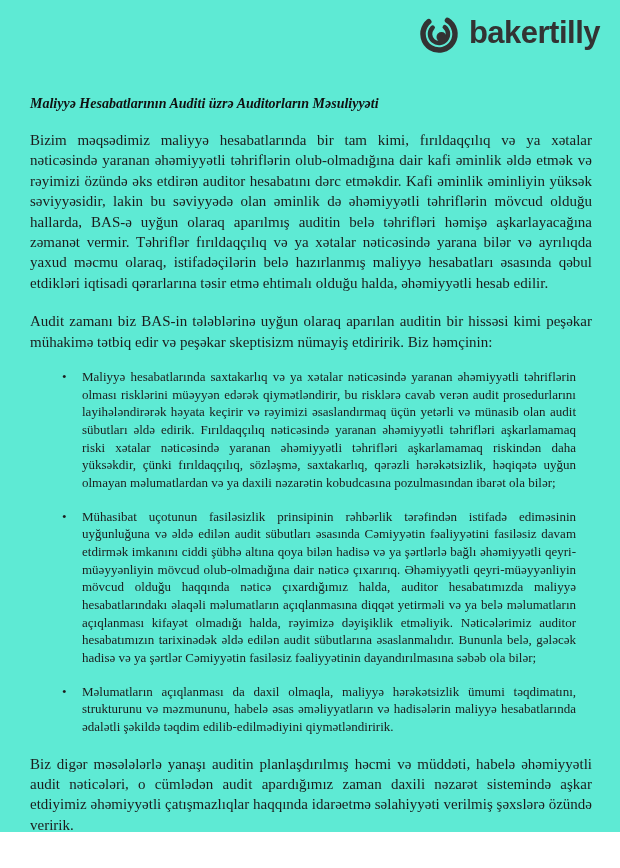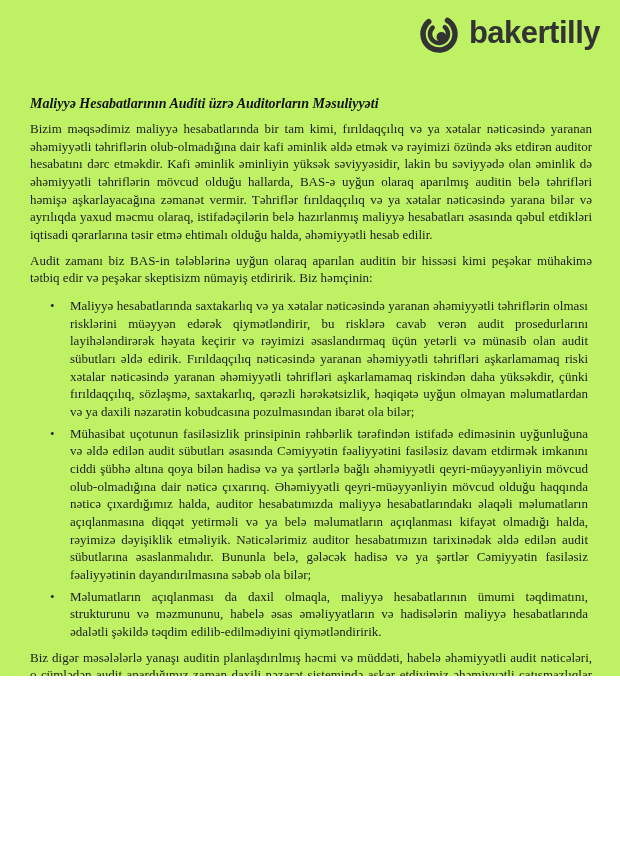--- a/index.html
+++ b/index.html
@@ -1,20 +1,20 @@
 <!DOCTYPE html>
 <html><head>
 <meta charset="utf-8">
 <style>
   html, body { margin: 0; padding: 0; background: #ffffff; }
   .page {
     position: relative;
     width: 620px;
-    height: 676px;
-    background: #bef264;
+    height: 832px;
+    background: #5eead4;
     overflow: hidden;
     font-family: "Liberation Serif", serif;
     color: #1c1c1c;
     box-sizing: border-box;
   }
   
   .logo-row {
     display: flex;
     justify-content: flex-end;
     align-items: center;
@@ -41,37 +41,37 @@
     padding: 0 28px 0 30px;
   }
   h1.doc-title {
     font-size: 14px;
     font-style: italic;
     font-weight: bold;
     margin: 38px 0 0 0;
     color: #111111;
   }
   p.para {
-    font-size: 13px;
+    font-size: 15px;
     line-height: 1.36;
     text-align: justify;
-    margin: 8px 0 0 0;
+    margin: 18px 0 0 0;
   }
   ul.resp-list {
     list-style: none;
     margin: 10px 0 0 0;
     padding: 0 0 0 14px;
   }
   ul.resp-list li {
     position: relative;
     font-size: 13px;
     line-height: 1.36;
     text-align: justify;
     padding-left: 22px;
-    margin: 4px;
+    margin: 16px;
   }
   ul.resp-list li::before {
     content: "\2022";
     position: absolute;
     left: 2px;
     top: 0;
     font-size: 13px;
     color: #1c1c1c;
   }
   
@@ -109,21 +109,21 @@
 
     <h1 class="doc-title">Maliyyə Hesabatlarının Auditi üzrə Auditorların Məsuliyyəti</h1>
 
     <p class="para">Bizim məqsədimiz maliyyə hesabatlarında bir tam kimi, fırıldaqçılıq və ya xətalar nəticəsində yaranan əhəmiyyətli təhriflərin olub-olmadığına dair kafi əminlik əldə etmək və rəyimizi özündə əks etdirən auditor hesabatını dərc etməkdir. Kafi əminlik əminliyin yüksək səviyyəsidir, lakin bu səviyyədə olan əminlik də əhəmiyyətli təhriflərin mövcud olduğu hallarda, BAS-ə uyğun olaraq aparılmış auditin belə təhrifləri həmişə aşkarlayacağına zəmanət vermir. Təhriflər fırıldaqçılıq və ya xətalar nəticəsində yarana bilər və ayrılıqda yaxud məcmu olaraq, istifadəçilərin belə hazırlanmış maliyyə hesabatları əsasında qəbul etdikləri iqtisadi qərarlarına təsir etmə ehtimalı olduğu halda, əhəmiyyətli hesab edilir.</p>
 
     <p class="para">Audit zamanı biz BAS-in tələblərinə uyğun olaraq aparılan auditin bir hissəsi kimi peşəkar mühakimə tətbiq edir və peşəkar skeptisizm nümayiş etdiririk. Biz həmçinin:</p>
 
     <ul class="resp-list">
       <li>Maliyyə hesabatlarında saxtakarlıq və ya xətalar nəticəsində yaranan əhəmiyyətli təhriflərin olması risklərini müəyyən edərək qiymətləndirir, bu risklərə cavab verən audit prosedurlarını layihələndirərək həyata keçirir və rəyimizi əsaslandırmaq üçün yetərli və münasib olan audit sübutları əldə edirik. Fırıldaqçılıq nəticəsində yaranan əhəmiyyətli təhrifləri aşkarlamamaq riski xətalar nəticəsində yaranan əhəmiyyətli təhrifləri aşkarlamamaq riskindən daha yüksəkdir, çünki fırıldaqçılıq, sözləşmə, saxtakarlıq, qərəzli hərəkətsizlik, həqiqətə uyğun olmayan məlumatlardan və ya daxili nəzarətin kobudcasına pozulmasından ibarət ola bilər;</li>
       <li>Mühasibat uçotunun fasiləsizlik prinsipinin rəhbərlik tərəfindən istifadə ediməsinin uyğunluğuna və əldə edilən audit sübutları əsasında Cəmiyyətin fəaliyyətini fasiləsiz davam etdirmək imkanını ciddi şübhə altına qoya bilən hadisə və ya şərtlərlə bağlı əhəmiyyətli qeyri-müəyyənliyin mövcud olub-olmadığına dair nəticə çıxarırıq. Əhəmiyyətli qeyri-müəyyənliyin mövcud olduğu haqqında nəticə çıxardığımız halda, auditor hesabatımızda maliyyə hesabatlarındakı əlaqəli məlumatların açıqlanmasına diqqət yetirməli və ya belə məlumatların açıqlanması kifayət olmadığı halda, rəyimizə dəyişiklik etməliyik. Nəticələrimiz auditor hesabatımızın tarixinədək əldə edilən audit sübutlarına əsaslanmalıdır. Bununla belə, gələcək hadisə və ya şərtlər Cəmiyyətin fasiləsiz fəaliyyətinin dayandırılmasına səbəb ola bilər;</li>
-      <li>Məlumatların açıqlanması da daxil olmaqla, maliyyə hesabatlarının ümumi təqdimatını, strukturunu və məzmununu, habelə əsas əməliyyatların və hadisələrin maliyyə hesabatlarında ədalətli şəkildə təqdim edilib-edilmədiyini qiymətləndiririk.</li>
+      <li>Məlumatların açıqlanması da daxil olmaqla, maliyyə hərəkətsizlik ümumi təqdimatını, strukturunu və məzmununu, habelə əsas əməliyyatların və hadisələrin maliyyə hesabatlarında ədalətli şəkildə təqdim edilib-edilmədiyini qiymətləndiririk.</li>
     </ul>
 
     <p class="para">Biz digər məsələlərlə yanaşı auditin planlaşdırılmış həcmi və müddəti, habelə əhəmiyyətli audit nəticələri, o cümlədən audit apardığımız zaman daxili nəzarət sistemində aşkar etdiyimiz əhəmiyyətli çatışmazlıqlar haqqında idarəetmə səlahiyyəti verilmiş şəxslərə özündə veririk.</p>
 
     <div class="signature">Baker Tilly Azerbaijan</div>
 
   </main>
 </div>
 
 </body></html>

